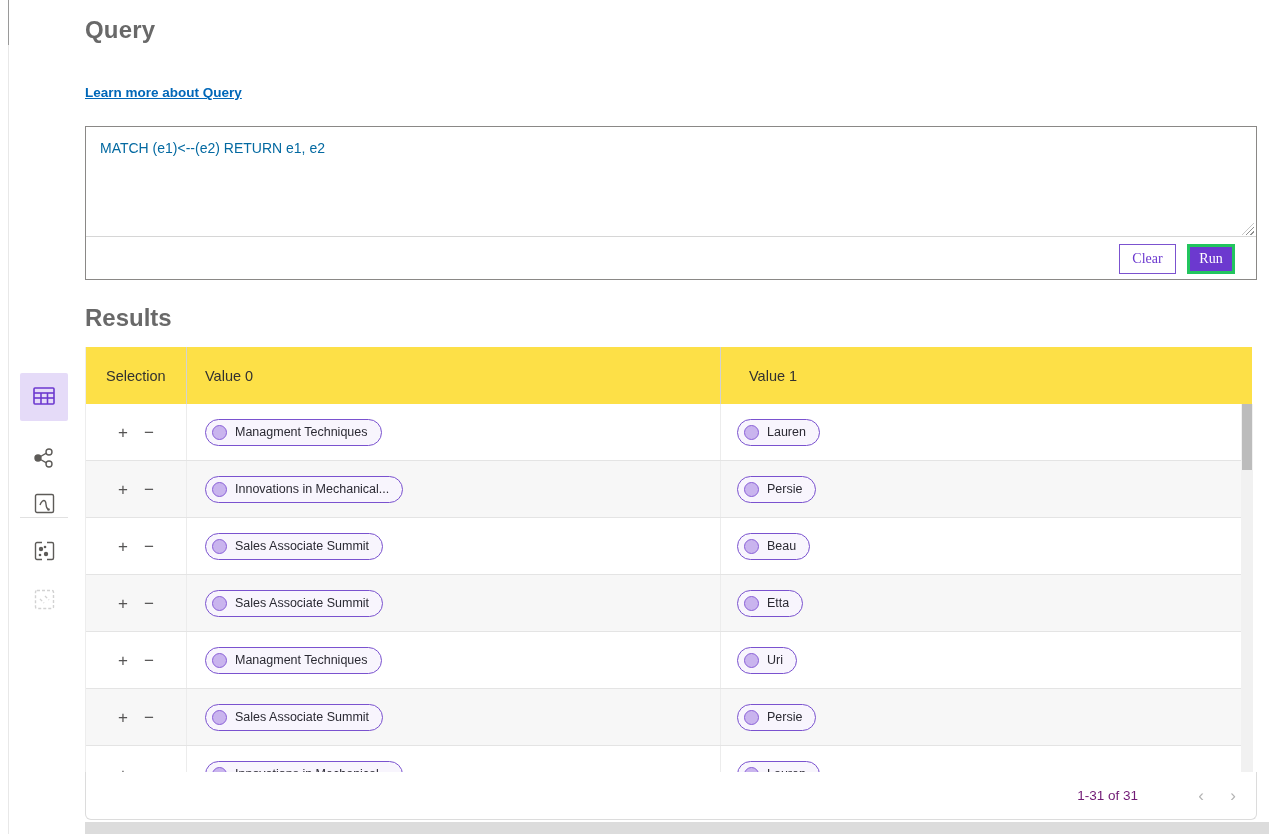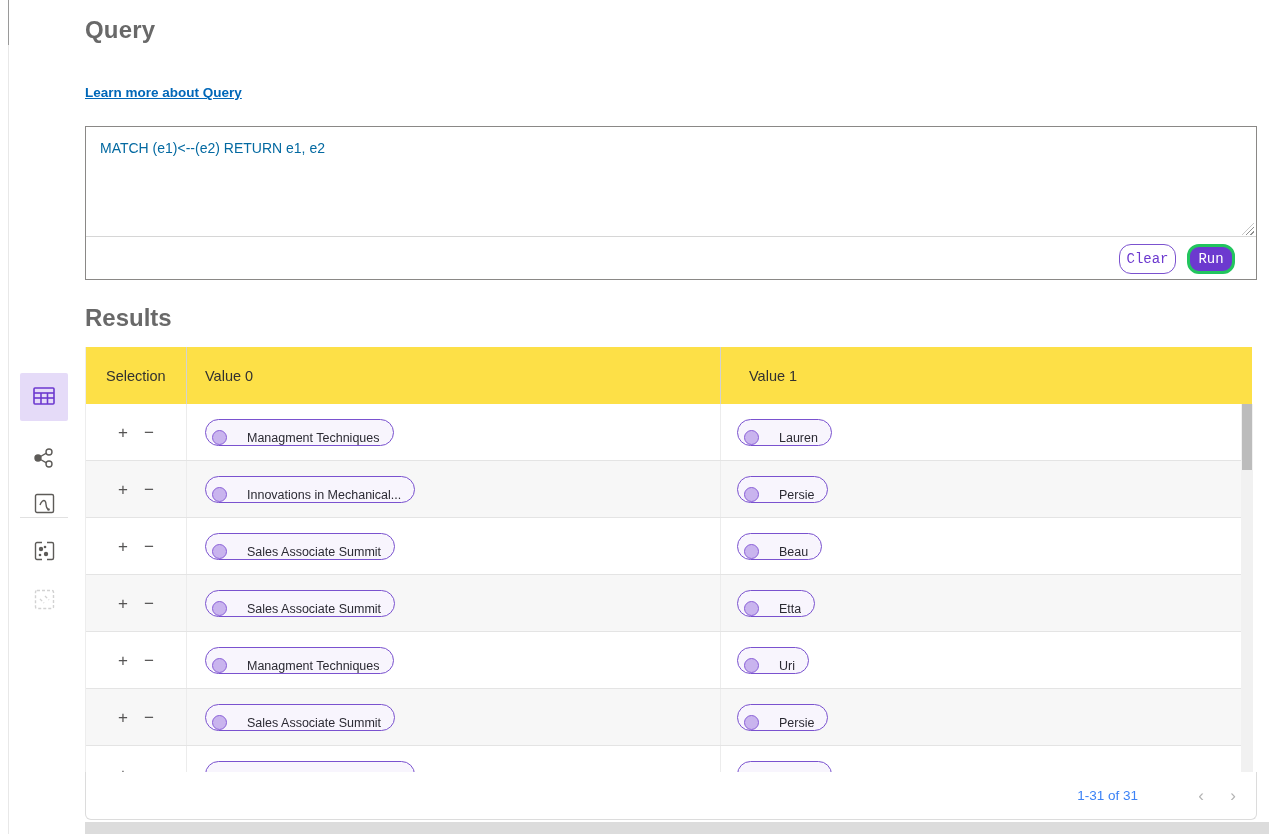--- a/index.html
+++ b/index.html
@@ -20,21 +20,21 @@
   .switch .knob { position:absolute; right:3px; top:3px; width:14px; height:14px; border-radius:50%; background:#fff; }
   .toggle-label { font-size:14.5px; color:#6c39cf; white-space:nowrap; }
 
   
   .query-box { position:absolute; left:85px; top:126px; width:1172px; height:154px; border:1px solid #8a8886; background:#fff; }
   .query-textarea { display:block; width:100%; height:99px; border:none; outline:none; resize:none; padding:13px 14px; font-size:14px; color:#0369a1; font-family:Liberation Sans, sans-serif; background:transparent; }
   .resize-handle { position:absolute; right:2px; top:96px; width:12px; height:12px; cursor:nwse-resize;
      background: repeating-linear-gradient(135deg, transparent 0 2px, #8f8f8f 2px 3px); clip-path: polygon(100% 0, 100% 100%, 0 100%); }
   .query-divider { position:absolute; left:0; right:0; top:109px; height:1px; background:#d6d6d6; }
   .btn-row { position:absolute; left:0; right:0; top:110px; height:43px; display:flex; align-items:center; justify-content:flex-end; gap:11px; padding-right:21px; }
-  .btn { height:30px; font-size:14px; border-radius:12px; cursor:pointer; font-family:Liberation Mono, monospace; }
+  .btn { height:30px; font-size:14px; border-radius:0; cursor:pointer; font-family:Liberation Serif, serif; }
   .btn-clear { width:57px; background:#fff; border:1px solid #7b52cf; color:#6c39cf; }
   .btn-run { width:48px; background:#6c39cf; border:3px solid #22c55e; color:#fff; }
 
   
   .results-title { position:absolute; left:85px; top:304px; font-size:24px; font-weight:700; color:#696969; }
 
   
   .side-item { position:absolute; left:20px; width:48px; height:48px; display:flex; align-items:center; justify-content:center; cursor:pointer; background:transparent; border:none; }
   .side-item.selected { background:#e5dbf8; border-radius:2px; }
   .side-divider { position:absolute; left:20px; top:517px; width:48px; height:1px; background:#e1e1e1; }
@@ -47,31 +47,31 @@
   .th-v0 { width:534px; padding-left:18px; border-left:1px solid #d2d2d2; }
   .th-v1 { flex:1; padding-left:28px; border-left:1px solid #d2d2d2; }
   .tbody { height:368px; overflow:hidden; }
   .trow { display:flex; height:57px; border-bottom:1px solid #e4e4e4; background:#fff; }
   .trow:nth-child(even) { background:#f7f7f7; }
   .cell { display:flex; align-items:center; }
   .cell.sel { width:100px; justify-content:center; gap:16px; color:#545353; font-size:17px; }
   .cell.v0 { width:534px; padding-left:18px; border-left:1px solid #ececec; }
   .cell.v1 { flex:1; padding-left:16px; border-left:1px solid #ececec; }
   .plusbtn, .minusbtn { cursor:pointer; line-height:1; user-select:none; }
-  .chip { display:inline-flex; align-items:flex-end; height:27px; border:1.4px solid #7a52cf; border-radius:14px; background:#f8f5fd; padding:0 13px 0 6px; gap:20px; cursor:pointer; max-width:96%; }
+  .chip { display:inline-flex; align-items:center; height:27px; border:1.4px solid #7a52cf; border-radius:14px; background:#f8f5fd; padding:0 13px 0 6px; gap:8px; cursor:pointer; max-width:96%; }
   .chip .dot { width:15px; height:15px; border-radius:50%; background:#c9b4ee; border:1.4px solid #8a60d8; flex:0 0 auto; }
   .chip .chip-label { font-size:12.5px; color:#2b2a33; white-space:nowrap; overflow:hidden; text-overflow:ellipsis; }
 
   
   .vscroll { position:absolute; left:1155px; top:57px; width:12px; height:368px; background:#f1f1f1; }
   .vthumb { position:absolute; left:1px; top:0; width:10px; height:66px; background:#bcbcbc; cursor:pointer; }
 
   
   .pagination { position:absolute; left:85px; top:772px; width:1172px; height:48px; background:#fff; border:1px solid #dcdcdc; border-top:none; border-radius:0 0 6px 6px; display:flex; align-items:center; justify-content:flex-end; gap:0; padding-right:12px; }
-  .page-label { font-size:13.5px; color:#3b82f6; margin-right:42px; }
+  .page-label { font-size:13.5px; color:#701a75; margin-right:42px; }
   .chev { width:22px; text-align:center; font-size:17px; color:#b3b3b3; cursor:pointer; user-select:none; margin-left:10px; }
 
   .bottom-strip { position:absolute; left:85px; top:822px; width:1184px; height:12px; background:#dcdcdc; }
 </style>
 </head>
 <body>
 
 <div class="page">
   <div class="left-line"></div>
   <div class="left-line-top"></div>

